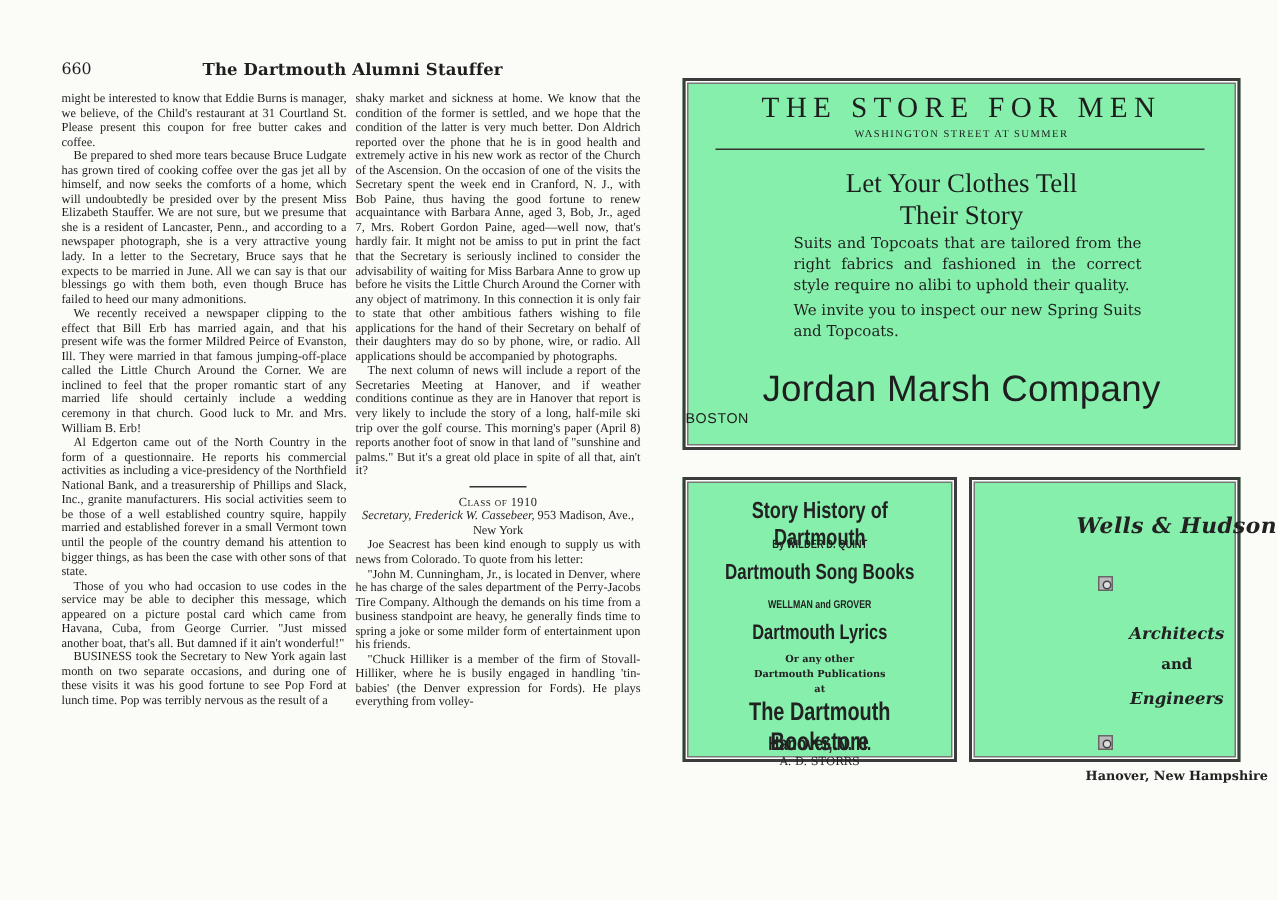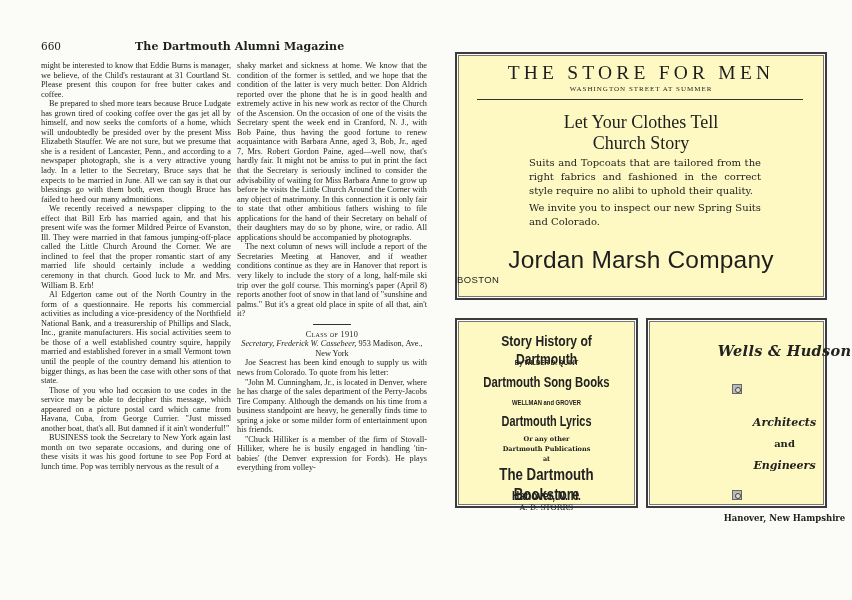--- a/index.html
+++ b/index.html
@@ -28,21 +28,21 @@
   .col p.noindent { text-indent: 0; }
   #col1 { left: 41px; }
   #col2 { left: 237px; }
   .divider { width: 38px; height: 1px; background: #333; margin: 5px auto 5px; }
   .class-head { text-align: center; text-indent: 0 !important; font-variant: small-caps; letter-spacing: 0.3px; margin-top: 2px !important; }
   .secretary { text-align: center; text-indent: 0 !important; }
   .secretary i { font-style: italic; }
 
   
   .ad {
-    position: absolute; background: #fef9c3;
+    position: absolute; background: #86efac;
     border: 2px solid #3c3c3c;
     box-shadow: inset 0 0 0 1px #fdfdfb, inset 0 0 0 2px #777;
   }
   #ad-jm { left: 455px; top: 52px; width: 368px; height: 244px; }
   #ad-book { left: 455px; top: 318px; width: 179px; height: 186px; }
   #ad-wh { left: 646px; top: 318px; width: 177px; height: 186px; }
 
   .jm-store { position: absolute; left: 0; top: 8px; width: 100%; text-align: center;
     font-family: "Liberation Serif", serif; font-size: 19.5px; letter-spacing: 4.2px; }
   .jm-street { position: absolute; left: 0; top: 31px; width: 100%; text-align: center;
@@ -85,21 +85,21 @@
   .wh-and { top: 118px; font-size: 10px; font-weight: bold; }
   .wh-eng { top: 139px; font-size: 11px; font-weight: bold; font-style: italic; }
   .wh-city { top: 160px; font-size: 8.5px; font-weight: bold; }
   #ad-wh .wh-city { top: 193px; }
 </style>
 </head>
 <body>
 
 <div class="header">
   <span class="page-num">660</span>
-  <span class="mag-title">The Dartmouth Alumni Magazine</span>
+  <span class="mag-title">The Dartmouth Alumni Stauffer</span>
 </div>
 
 <div class="col" id="col1">
   <p class="noindent">might be interested to know that Eddie Burns is manager, we believe, of the Child's restaurant at 31 Courtland St. Please present this coupon for free butter cakes and coffee.</p>
   <p>Be prepared to shed more tears because Bruce Ludgate has grown tired of cooking coffee over the gas jet all by himself, and now seeks the comforts of a home, which will undoubtedly be presided over by the present Miss Elizabeth Stauffer. We are not sure, but we presume that she is a resident of Lancaster, Penn., and according to a newspaper photograph, she is a very attractive young lady. In a letter to the Secretary, Bruce says that he expects to be married in June. All we can say is that our blessings go with them both, even though Bruce has failed to heed our many admonitions.</p>
   <p>We recently received a newspaper clipping to the effect that Bill Erb has married again, and that his present wife was the former Mildred Peirce of Evanston, Ill. They were married in that famous jumping-off-place called the Little Church Around the Corner. We are inclined to feel that the proper romantic start of any married life should certainly include a wedding ceremony in that church. Good luck to Mr. and Mrs. William B. Erb!</p>
   <p>Al Edgerton came out of the North Country in the form of a questionnaire. He reports his commercial activities as including a vice-presidency of the Northfield National Bank, and a treasurership of Phillips and Slack, Inc., granite manufacturers. His social activities seem to be those of a well established country squire, happily married and established forever in a small Vermont town until the people of the country demand his attention to bigger things, as has been the case with other sons of that state.</p>
   <p>Those of you who had occasion to use codes in the service may be able to decipher this message, which appeared on a picture postal card which came from Havana, Cuba, from George Currier. "Just missed another boat, that's all. But damned if it ain't wonderful!"</p>
   <p>BUSINESS took the Secretary to New York again last month on two separate occasions, and during one of these visits it was his good fortune to see Pop Ford at lunch time. Pop was terribly nervous as the result of a</p>
 </div>
@@ -114,25 +114,25 @@
   <p>"John M. Cunningham, Jr., is located in Denver, where he has charge of the sales department of the Perry-Jacobs Tire Company. Although the demands on his time from a business standpoint are heavy, he generally finds time to spring a joke or some milder form of entertainment upon his friends.</p>
   <p>"Chuck Hilliker is a member of the firm of Stovall-Hilliker, where he is busily engaged in handling 'tin-babies' (the Denver expression for Fords). He plays everything from volley-</p>
 </div>
 
 <div class="ad" id="ad-jm">
   <div class="jm-store">THE STORE FOR MEN</div>
   <div class="jm-street">WASHINGTON STREET AT SUMMER</div>
   <div class="jm-rule"></div>
   <div class="jm-headline">
     <div>Let Your Clothes Tell</div>
-    <div>Church Story</div>
+    <div>Their Story</div>
   </div>
   <div class="jm-body">
     <p>Suits and Topcoats that are tailored from the right fabrics and fashioned in the correct style require no alibi to uphold their quality.</p>
-    <p>We invite you to inspect our new Spring Suits and Colorado.</p>
+    <p>We invite you to inspect our new Spring Suits and Topcoats.</p>
   </div>
   <div class="jm-company">Jordan Marsh Company</div>
   <div class="jm-city">BOSTON</div>
 </div>
 
 <div class="ad" id="ad-book">
   <div class="bk condensed bk-l1">Story History of Dartmouth</div>
   <div class="bk condensed bk-l2">By WILDER D. QUINT</div>
   <div class="bk condensed bk-l3">Dartmouth Song Books</div>
   <div class="bk condensed bk-l4">WELLMAN and GROVER</div>

